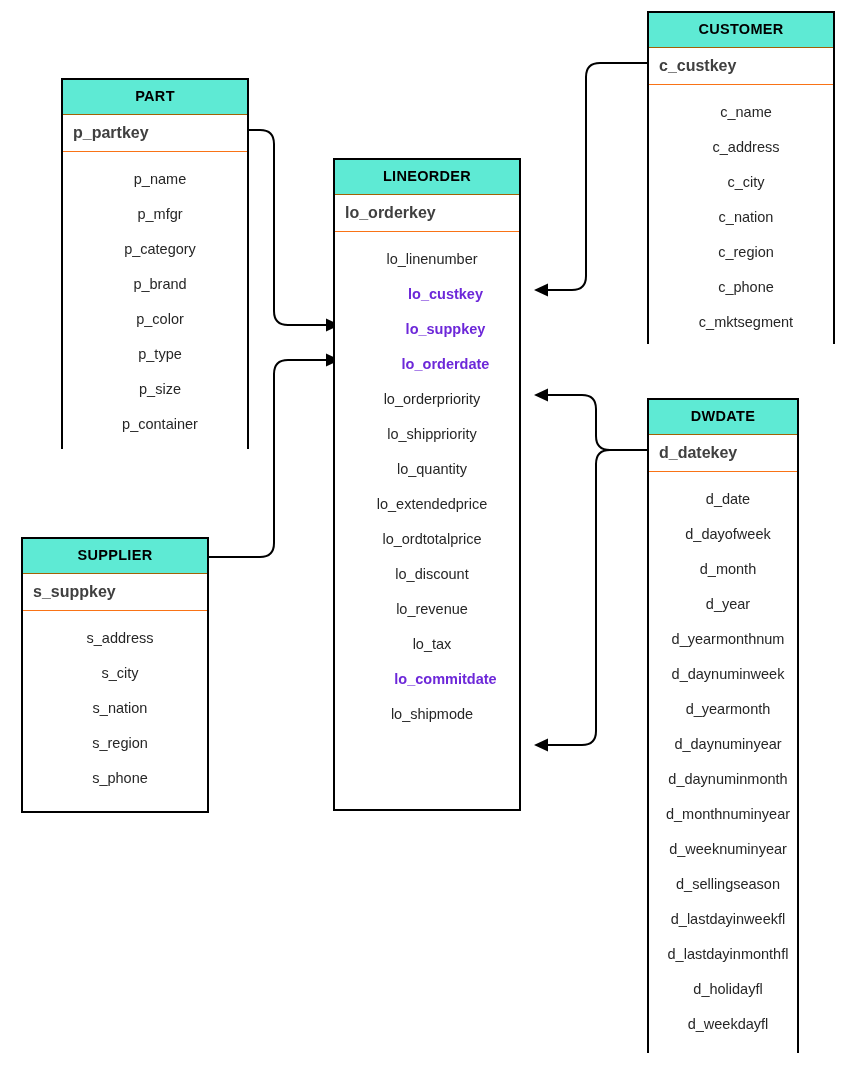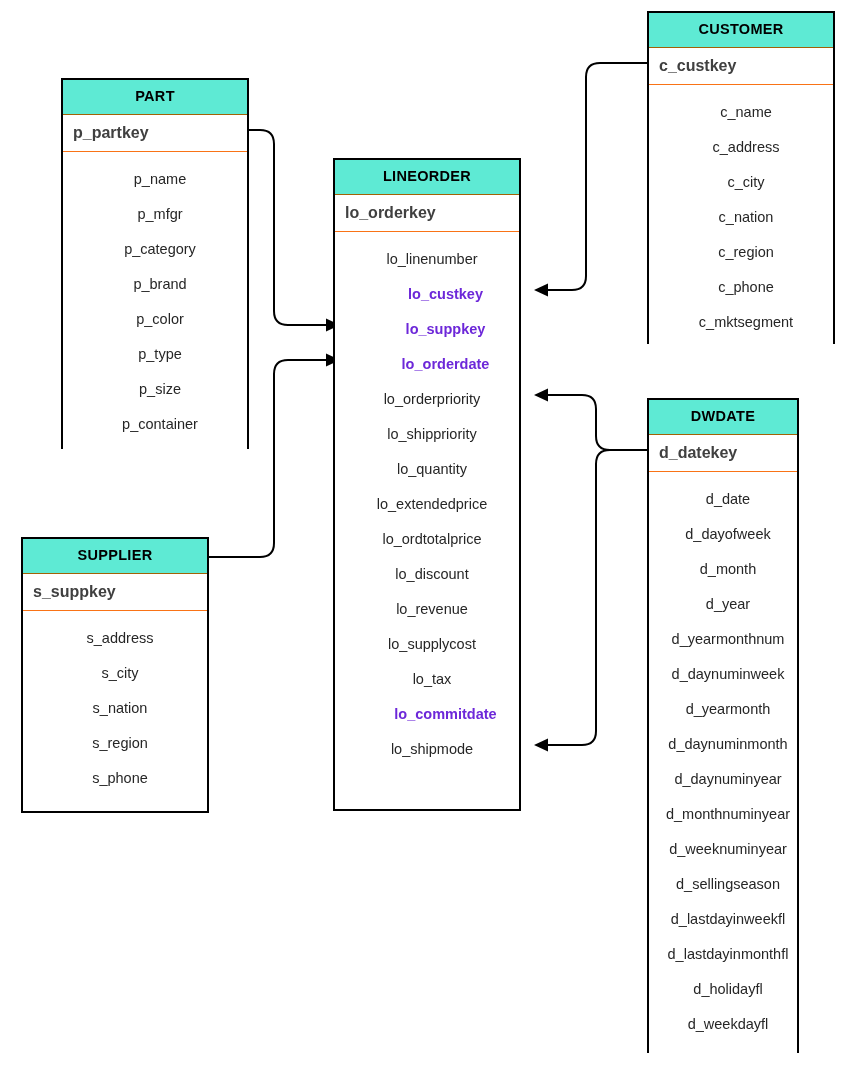--- a/index.html
+++ b/index.html
@@ -162,21 +162,20 @@
       <div class="field fk">lo_custkey</div>
       <div class="field fk">lo_suppkey</div>
       <div class="field fk">lo_orderdate</div>
       <div class="field">lo_orderpriority</div>
       <div class="field">lo_shippriority</div>
       <div class="field">lo_quantity</div>
       <div class="field">lo_extendedprice</div>
       <div class="field">lo_ordtotalprice</div>
       <div class="field">lo_discount</div>
       <div class="field">lo_revenue</div>
-      <div class="field">lo_supplycost</div>
       <div class="field">lo_tax</div>
       <div class="field fk">lo_commitdate</div>
       <div class="field">lo_shipmode</div>
     </div>
   </div>
 
   <div class="entity" style="left:647px; top:11px; width:188px; height:333px;">
     <div class="entity-title">CUSTOMER</div>
     <div class="entity-pk">c_custkey</div>
     <div class="entity-fields">
@@ -194,22 +193,22 @@
     <div class="entity-title">DWDATE</div>
     <div class="entity-pk">d_datekey</div>
     <div class="entity-fields">
       <div class="field">d_date</div>
       <div class="field">d_dayofweek</div>
       <div class="field">d_month</div>
       <div class="field">d_year</div>
       <div class="field">d_yearmonthnum</div>
       <div class="field">d_daynuminweek</div>
       <div class="field">d_yearmonth</div>
+      <div class="field">d_daynuminyear</div>
       <div class="field">d_daynuminmonth</div>
-      <div class="field">d_daynuminyear</div>
       <div class="field">d_monthnuminyear</div>
       <div class="field">d_weeknuminyear</div>
       <div class="field">d_sellingseason</div>
       <div class="field">d_lastdayinweekfl</div>
       <div class="field">d_lastdayinmonthfl</div>
       <div class="field">d_holidayfl</div>
       <div class="field">d_weekdayfl</div>
     </div>
   </div>
 

